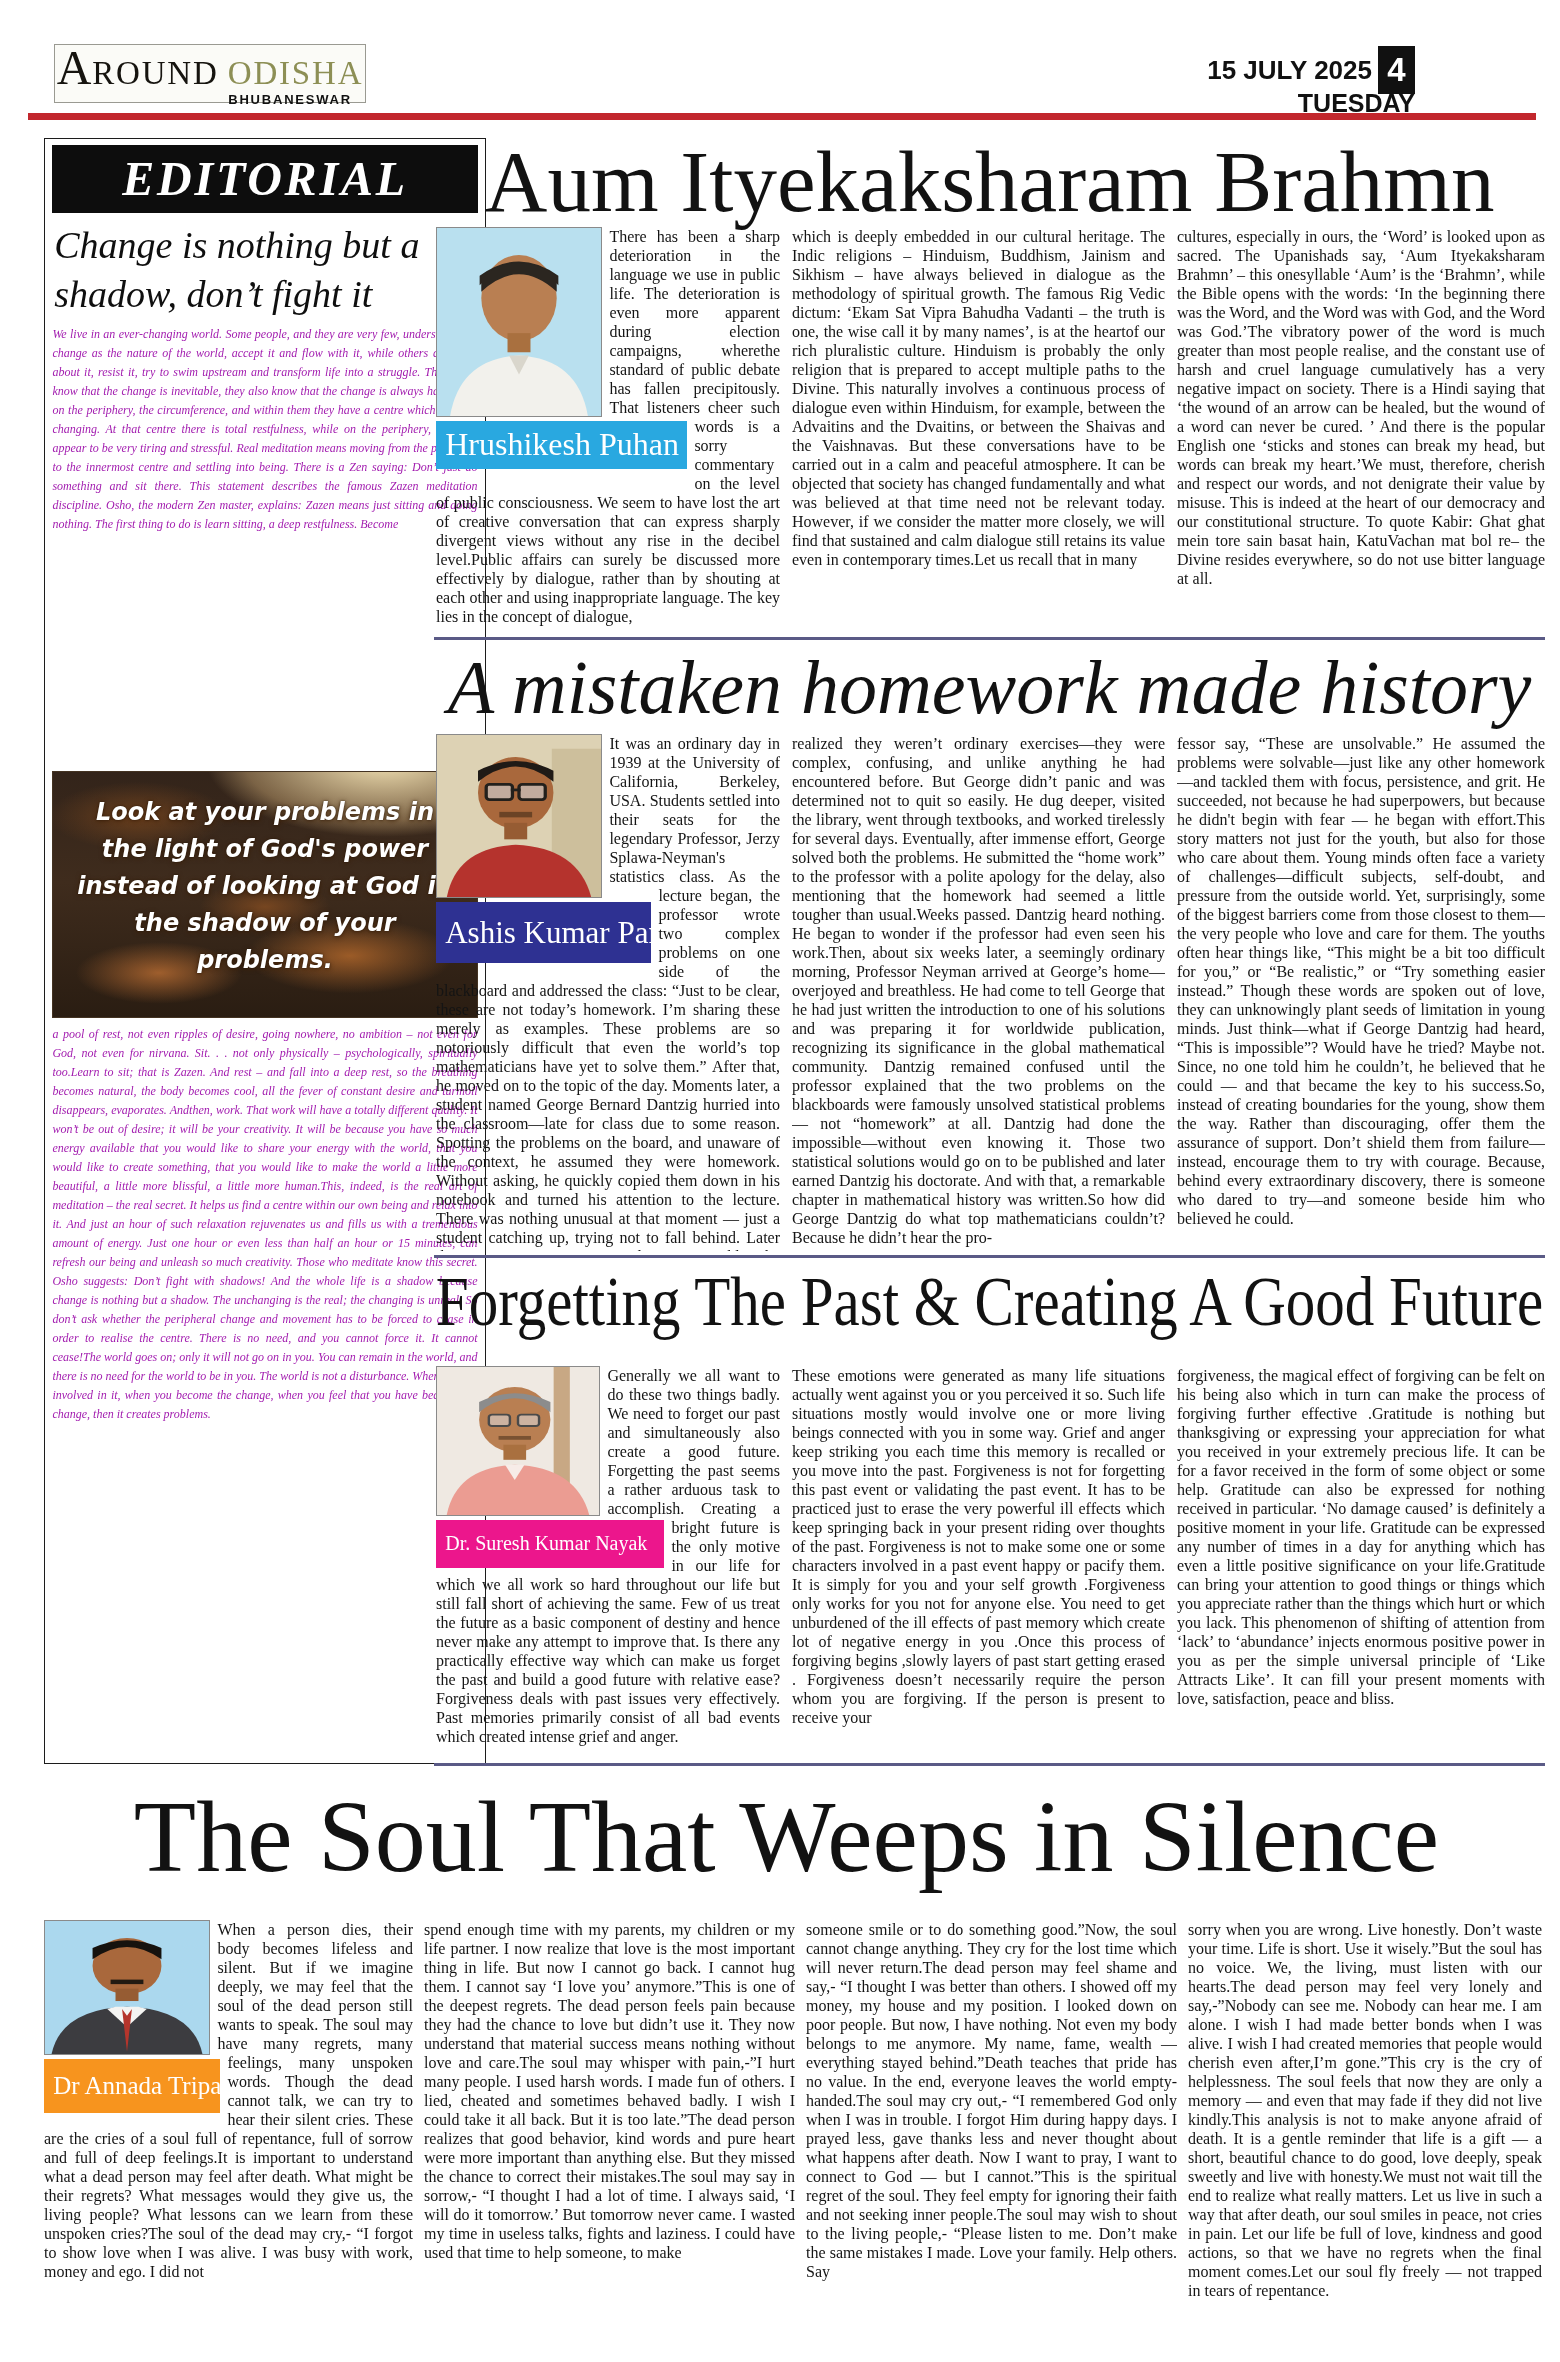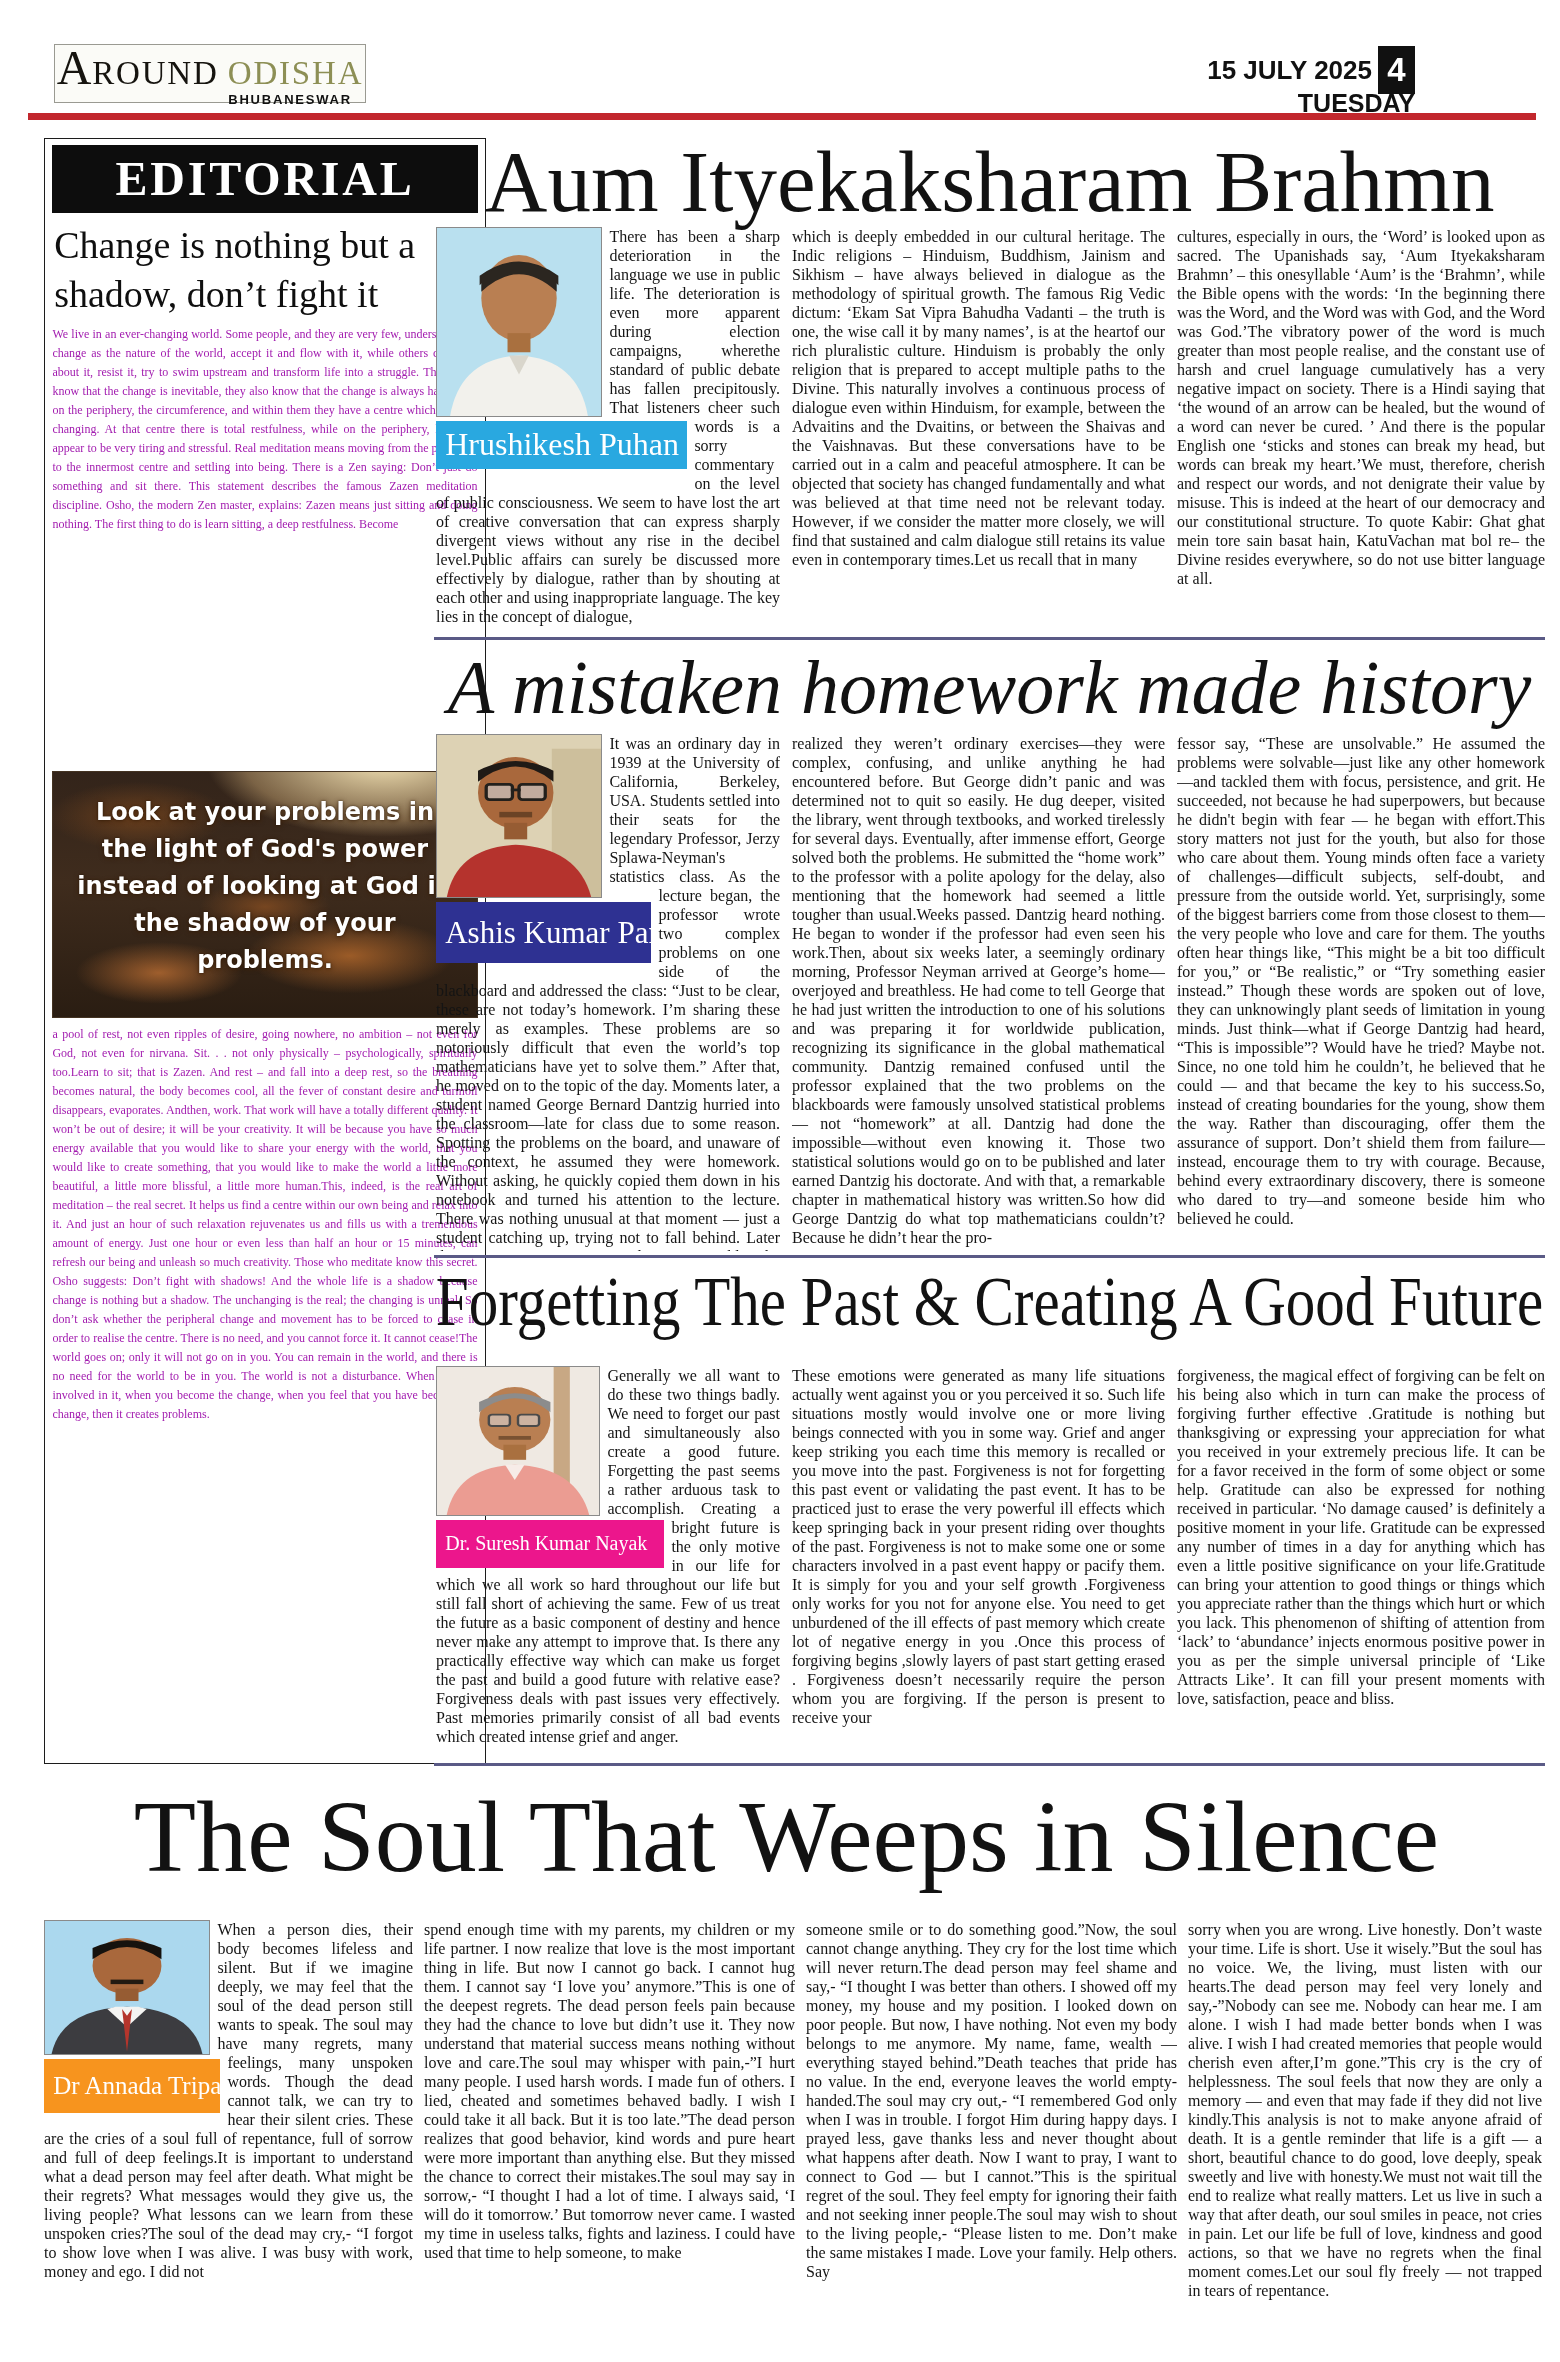--- a/index.html
+++ b/index.html
@@ -20,21 +20,21 @@
     font-weight:bold; font-size:26px; color:#111; }
   .pageno-box { position:absolute; right:146px; top:46px; width:37px; height:48px; background:#111;
     color:#fff; font-family:"Liberation Sans", sans-serif; font-weight:bold; font-size:33px;
     display:flex; align-items:center; justify-content:center; }
   .day-line { position:absolute; right:146px; top:89px; font-family:"Liberation Sans", sans-serif;
     font-weight:bold; font-size:25px; color:#111; }
   .top-rule { position:absolute; left:28px; top:113px; width:1508px; height:7.4px; background:#c2272d; }
 
   
   .editorial { position:absolute; left:44px; top:138px; width:442px; height:1626px;
-    border:1.8px solid #1c1c1c; padding:5.5px 7.4px; overflow:hidden; }
+    border:1.8px solid #1c1c1c; padding:5.5px 7.4px; overflow:hidden;font-style:italic; }
   .ed-label { background:#0d0d0d; color:#fff; text-align:center; font-weight:bold;
     font-size:48px; letter-spacing:2.8px; height:68px; line-height:68px; }
   .ed-headline { font-size:38px; line-height:49px; color:#0f0f0f; padding:8.3px 1.8px 6.5px 1.8px; }
   .ed-body { text-align:justify; font-size:12px; line-height:19px; color:#a21caf; }
   .ed-body-1 { height:441px; overflow:hidden; }
   .ed-body-2 { height:735px; overflow:hidden; }
   .ed-image { position:relative; width:100%; height:247px; margin:4.6px 0 7.4px 0;
     border:0.9px solid #443322;
     background:
       radial-gradient(ellipse 60% 45% at 78% -5%, rgba(255,238,190,0.95), rgba(255,215,150,0.35) 55%, transparent 70%),

